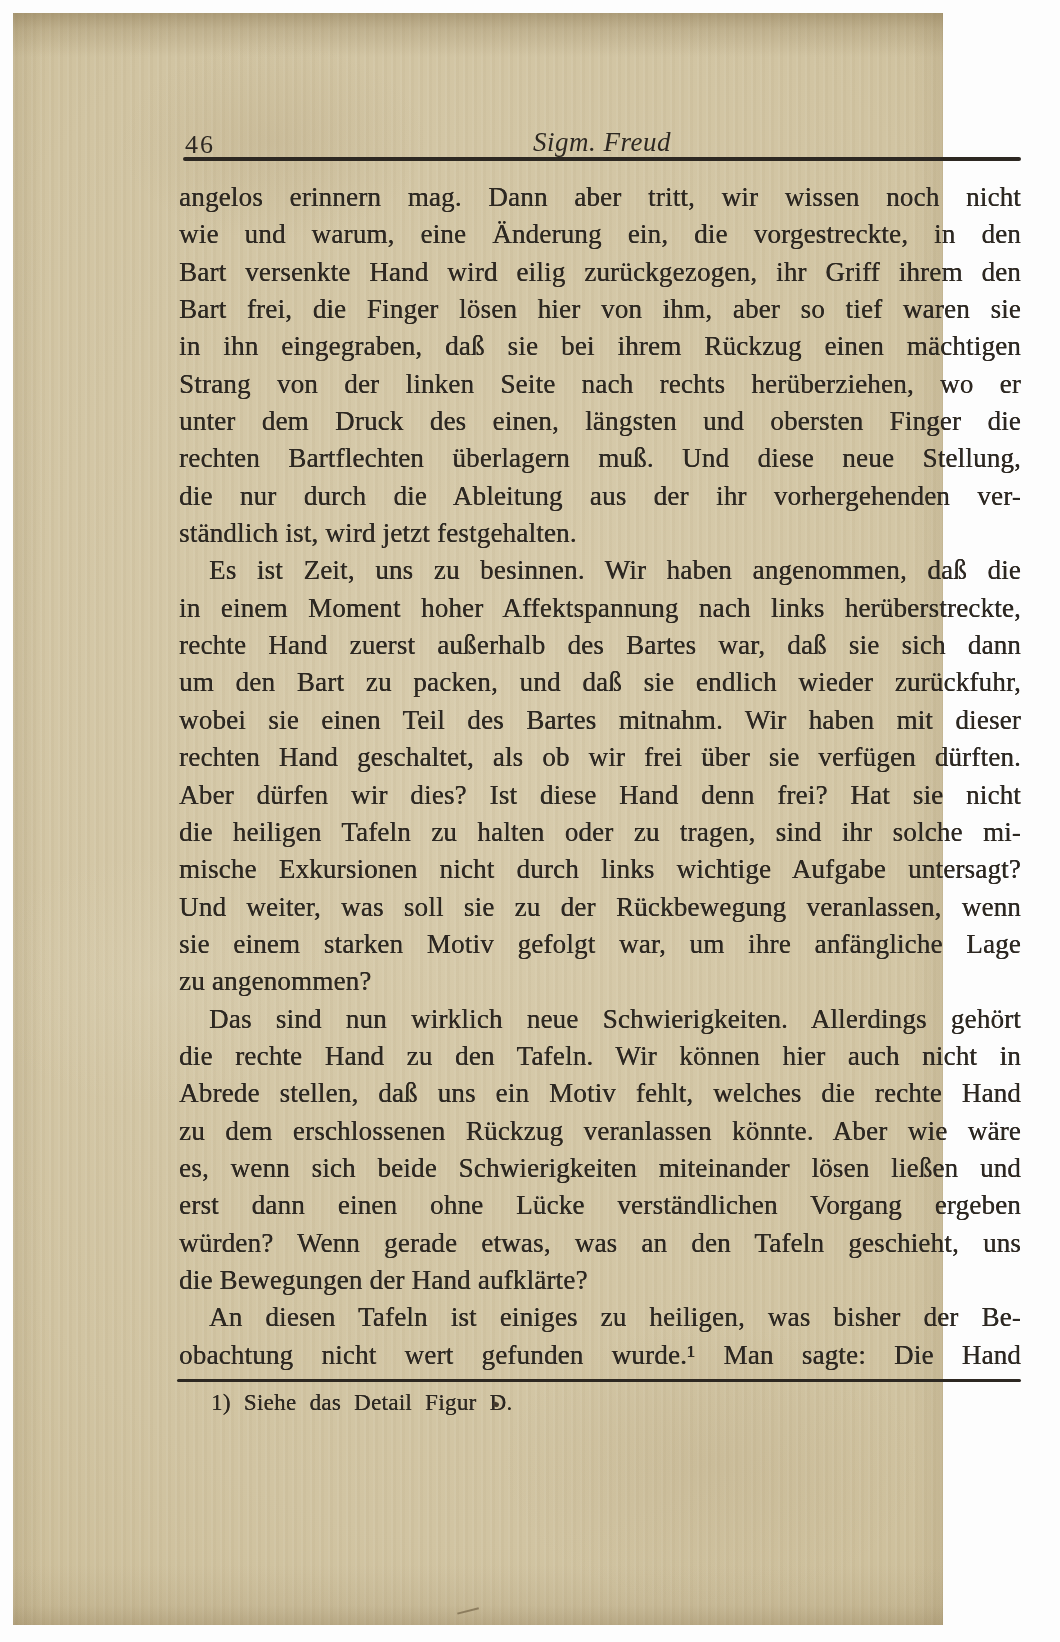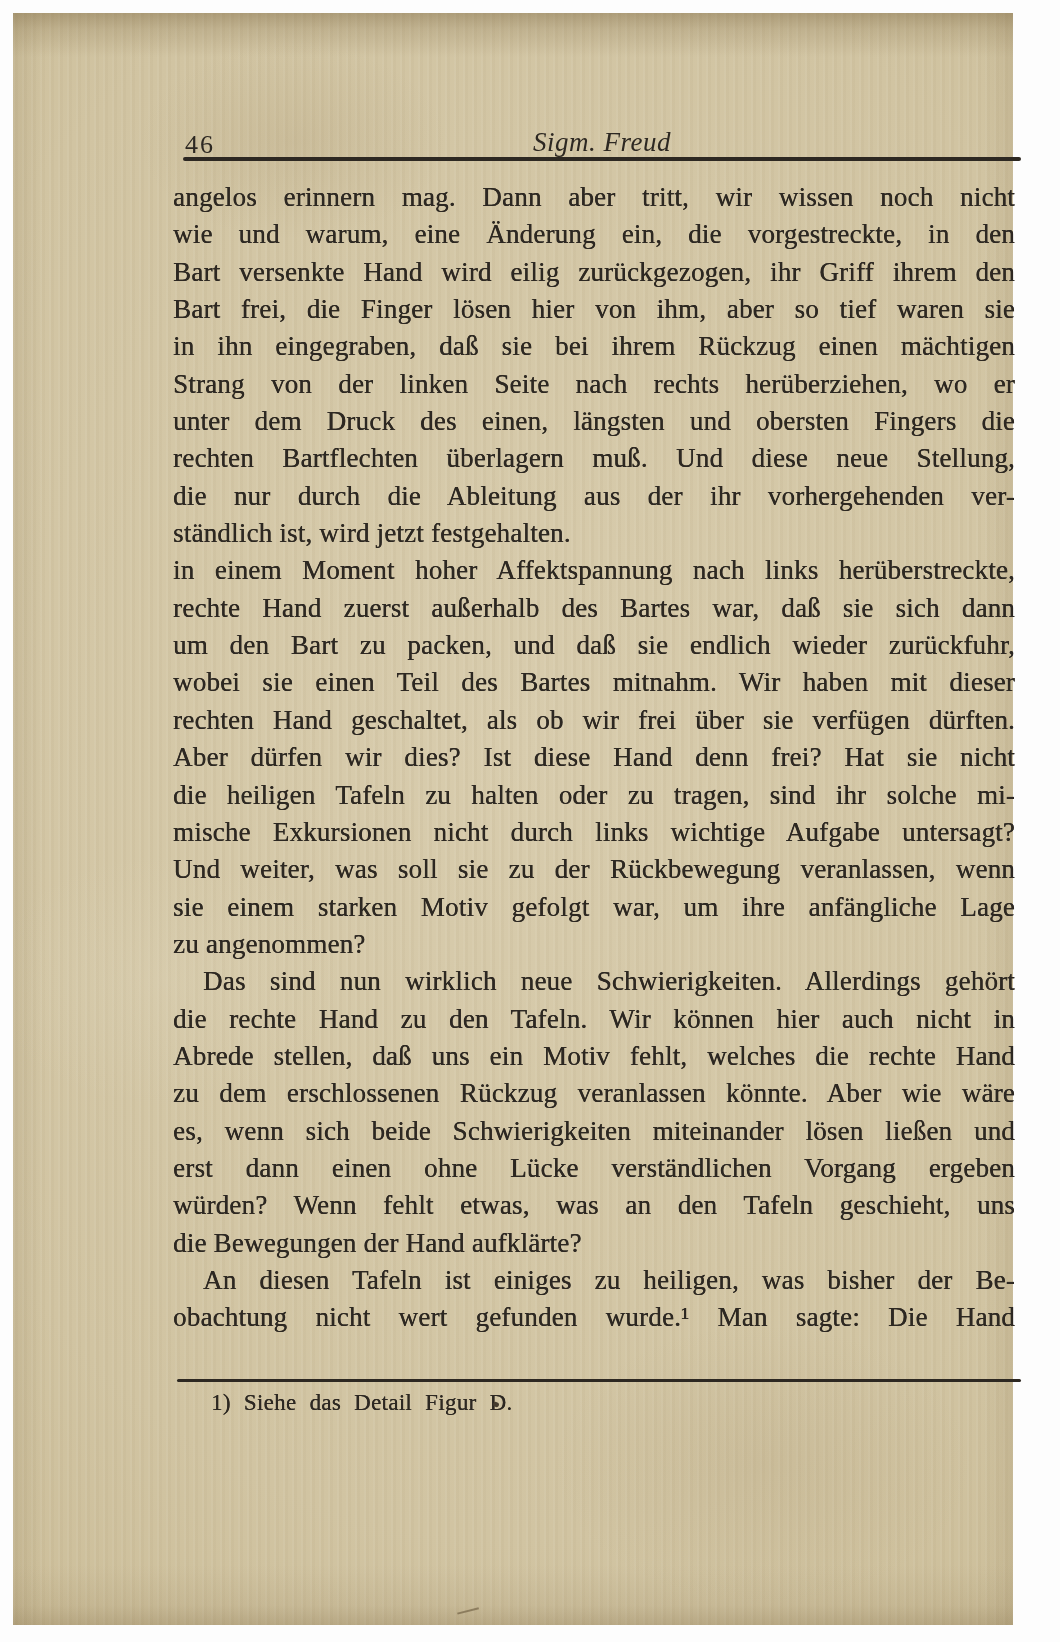--- a/index.html
+++ b/index.html
@@ -7,21 +7,21 @@
     margin: 0; padding: 0;
     width: 1060px; height: 1642px;
     background: #fdfdfd;
     font-family: "Liberation Serif", "DejaVu Serif", serif;
     position: relative;
     overflow: hidden;
   }
   .paper {
     position: absolute;
     left: 13px; top: 13px;
-    width: 1000px; height: 1612px;
+    width: 930px; height: 1612px;
     background:
       
       linear-gradient(180deg, rgba(122,101,63,0.42) 0px, rgba(122,101,63,0.20) 16px, rgba(122,101,63,0.0) 44px),
       
       linear-gradient(0deg, rgba(122,101,63,0.28) 0px, rgba(122,101,63,0.10) 20px, rgba(122,101,63,0.0) 60px),
       
       linear-gradient(90deg, rgba(122,101,63,0.12) 0px, rgba(122,101,63,0.0) 30px),
       linear-gradient(270deg, rgba(122,101,63,0.12) 0px, rgba(122,101,63,0.0) 30px),
       
       radial-gradient(220px 140px at 28% 8%, rgba(150,128,88,0.14), rgba(150,128,88,0) 70%),
@@ -49,21 +49,21 @@
   }
   .head-rule {
     position: absolute;
     left: 170px; top: 144px;
     width: 838px; height: 4px;
     background: var(--ink);
     border-radius: 2px;
   }
   .body-text {
     position: absolute;
-    left: 160px; top: 166px;
+    left: 166px; top: 166px;
     width: 842px;
     color: var(--ink);
     font-size: 27px;
     letter-spacing: 0.2px;
     text-shadow: 0.3px 0 0 currentColor;
   }
   .line {
     height: 37.35px;
     line-height: 37.35px;
     white-space: normal;
@@ -116,42 +116,43 @@
 
   <div class="head-rule"></div>
 
   <div class="body-text">
       <div class="line">angelos erinnern mag. Dann aber tritt, wir wissen noch nicht</div>
       <div class="line">wie und warum, eine Änderung ein, die vorgestreckte, in den</div>
       <div class="line">Bart versenkte Hand wird eilig zurückgezogen, ihr Griff ihrem den</div>
       <div class="line">Bart frei, die Finger lösen hier von ihm, aber so tief waren sie</div>
       <div class="line">in ihn eingegraben, daß sie bei ihrem Rückzug einen mächtigen</div>
       <div class="line">Strang von der linken Seite nach rechts herüberziehen, wo er</div>
-      <div class="line">unter dem Druck des einen, längsten und obersten Fingers die</div>
+      <div class="line">unter dem Druck des einen, längsten und obersten Finger die</div>
       <div class="line">rechten Bartflechten überlagern muß. Und diese neue Stellung,</div>
       <div class="line">die nur durch die Ableitung aus der ihr vorhergehenden ver-</div>
       <div class="line end">ständlich ist, wird jetzt festgehalten.</div>
+      <div class="line indent">Es ist Zeit, uns zu besinnen. Wir haben angenommen, daß die</div>
       <div class="line">in einem Moment hoher Affektspannung nach links herüberstreckte,</div>
       <div class="line">rechte Hand zuerst außerhalb des Bartes war, daß sie sich dann</div>
       <div class="line">um den Bart zu packen, und daß sie endlich wieder zurückfuhr,</div>
       <div class="line">wobei sie einen Teil des Bartes mitnahm. Wir haben mit dieser</div>
       <div class="line">rechten Hand geschaltet, als ob wir frei über sie verfügen dürften.</div>
       <div class="line">Aber dürfen wir dies? Ist diese Hand denn frei? Hat sie nicht</div>
       <div class="line">die heiligen Tafeln zu halten oder zu tragen, sind ihr solche mi-</div>
       <div class="line">mische Exkursionen nicht durch links wichtige Aufgabe untersagt?</div>
       <div class="line">Und weiter, was soll sie zu der Rückbewegung veranlassen, wenn</div>
       <div class="line">sie einem starken Motiv gefolgt war, um ihre anfängliche Lage</div>
       <div class="line end">zu angenommen?</div>
       <div class="line indent">Das sind nun wirklich neue Schwierigkeiten. Allerdings gehört</div>
       <div class="line">die rechte Hand zu den Tafeln. Wir können hier auch nicht in</div>
       <div class="line">Abrede stellen, daß uns ein Motiv fehlt, welches die rechte Hand</div>
       <div class="line">zu dem erschlossenen Rückzug veranlassen könnte. Aber wie wäre</div>
       <div class="line">es, wenn sich beide Schwierigkeiten miteinander lösen ließen und</div>
       <div class="line">erst dann einen ohne Lücke verständlichen Vorgang ergeben</div>
-      <div class="line">würden? Wenn fehlt etwas, was an den Tafeln geschieht, uns</div>
+      <div class="line">würden? Wenn gerade etwas, was an den Tafeln geschieht, uns</div>
       <div class="line end">die Bewegungen der Hand aufklärte?</div>
       <div class="line indent">An diesen Tafeln ist einiges zu heiligen, was bisher der Be-</div>
       <div class="line">obachtung nicht wert gefunden wurde.¹ Man sagte: Die Hand</div>
     </div>
 
   <div class="foot-rule"></div>
 
   <div class="footnote">1) Siehe das Detail Figur D.</div>
 
   <div class="speck"></div>

